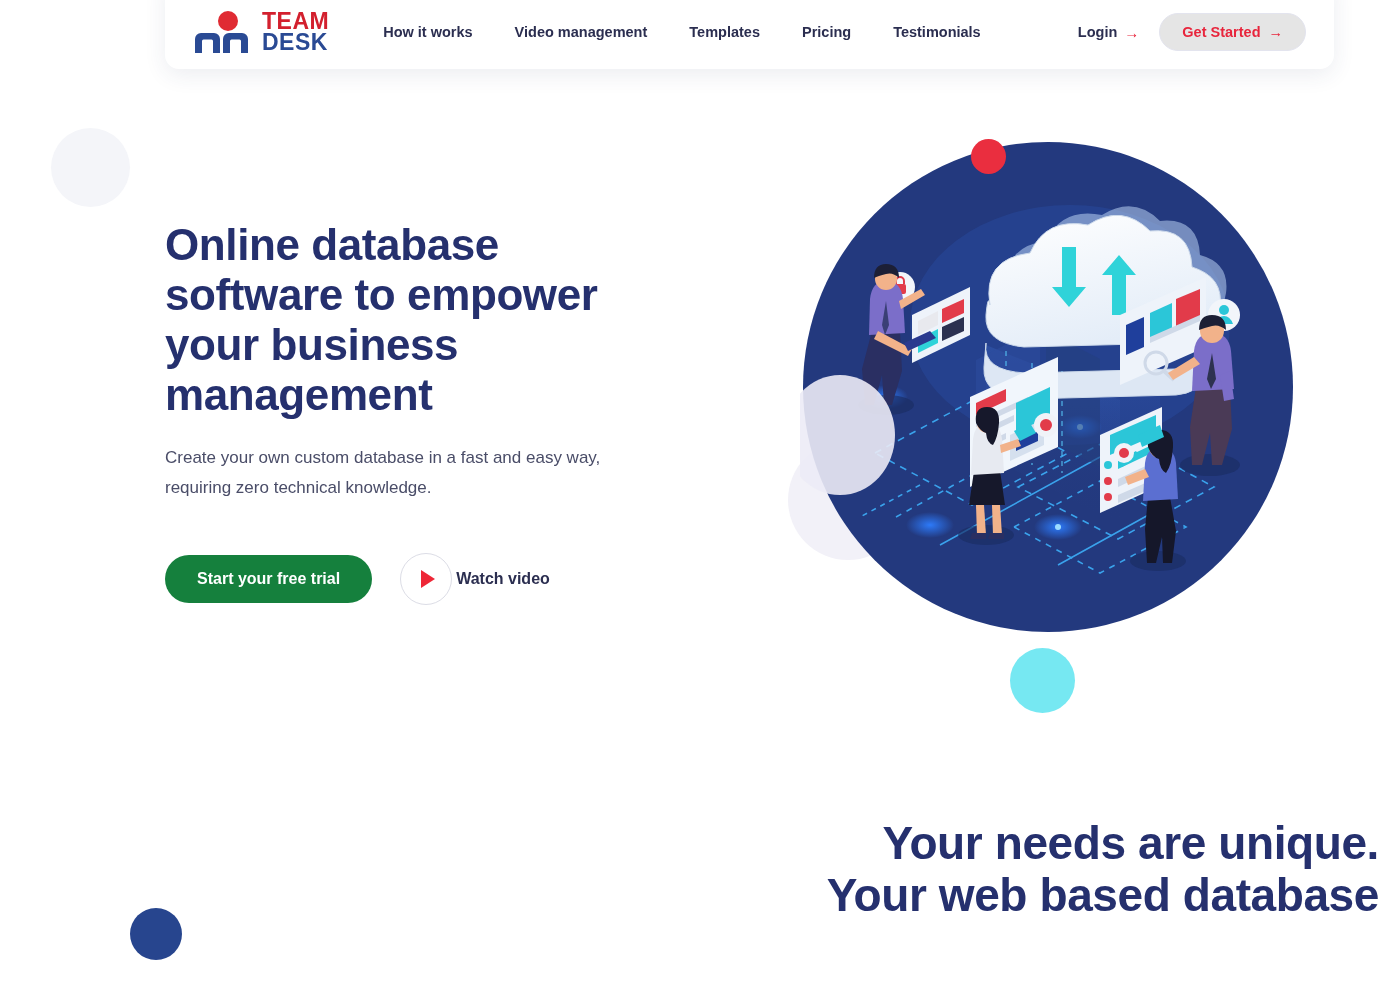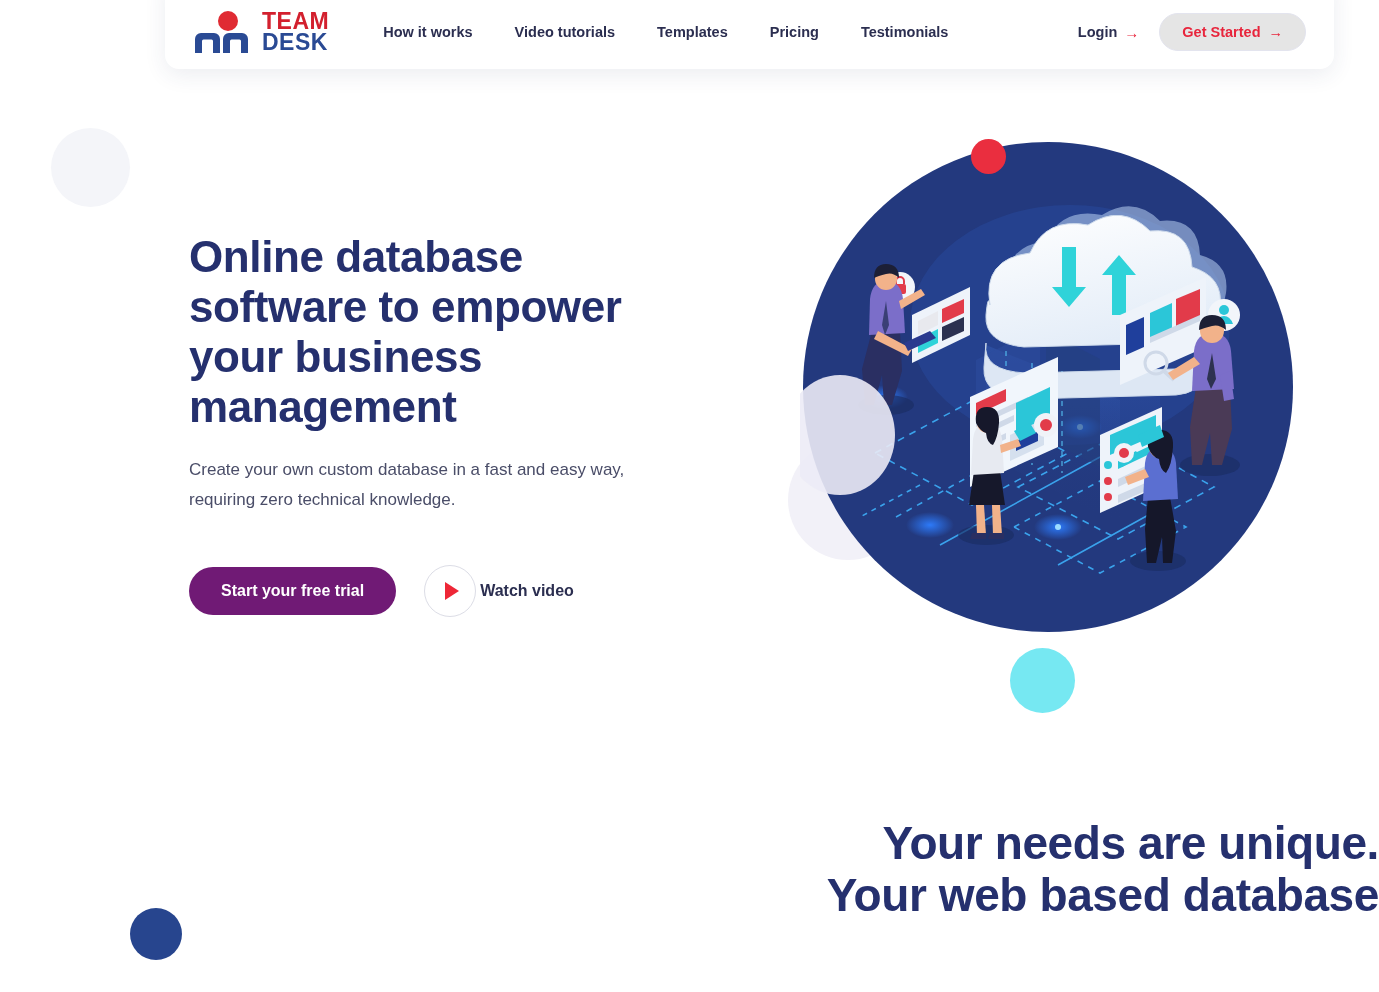--- a/index.html
+++ b/index.html
@@ -80,33 +80,33 @@
     display: inline-flex; align-items: center; gap: 8px;
     height: 38px; padding: 0 22px;
     border: 1px solid #e3e4ee; border-radius: 19px;
     background: #e5e5e5; cursor: pointer;
     font-size: 14.5px; font-weight: 700; color: #e8253c;
     font-family: "Liberation Sans", sans-serif;
     white-space: nowrap;
   }
 
   
-  .hero-text { position: absolute; left: 165px; top: 232px; width: 560px; margin-left: 24px; }
+  .hero-text { position: absolute; left: 165px; top: 220px; width: 560px; }
   .hero-title {
     font-size: 44px; font-weight: 700; line-height: 1.14;
     color: #25306e; letter-spacing: -0.4px;
   }
   .hero-sub {
     margin-top: 22px;
     font-size: 17px; line-height: 1.78; color: #4a4d68; max-width: 530px;
   }
   .hero-actions { display: flex; align-items: center; gap: 28px; margin-top: 50px; }
   .btn-trial {
     height: 48px; padding: 0 32px; border: none; border-radius: 24px;
-    background: #701a75; color: #ffffff;
+    background: #15803d; color: #ffffff;
     font-size: 16px; font-weight: 700; cursor: pointer;
     font-family: "Liberation Sans", sans-serif; white-space: nowrap;
   }
   .watch { display: flex; align-items: center; gap: 4px; cursor: pointer; }
   .play-circle {
     width: 52px; height: 52px; border-radius: 50%;
     border: 1px solid #dcdde6; background: #fff;
     display: flex; align-items: center; justify-content: center;
   }
   .play-tri {
@@ -162,21 +162,21 @@
           </svg>
         </span>
         <span class="logo-text">
           <span class="logo-top">TEAM</span><br>
           <span class="logo-bottom">DESK</span>
         </span>
       </div>
 
       <nav class="nav">
         <a class="nav-link">How it works</a>
-        <a class="nav-link">Video tutorials</a>
+        <a class="nav-link">Video management</a>
         <a class="nav-link">Templates</a>
         <a class="nav-link">Pricing</a>
         <a class="nav-link">Testimonials</a>
       </nav>
 
       <div class="header-right">
         <a class="login-link">
           <span>Login</span>
           <span class="arrow-red">→</span>
         </a>

